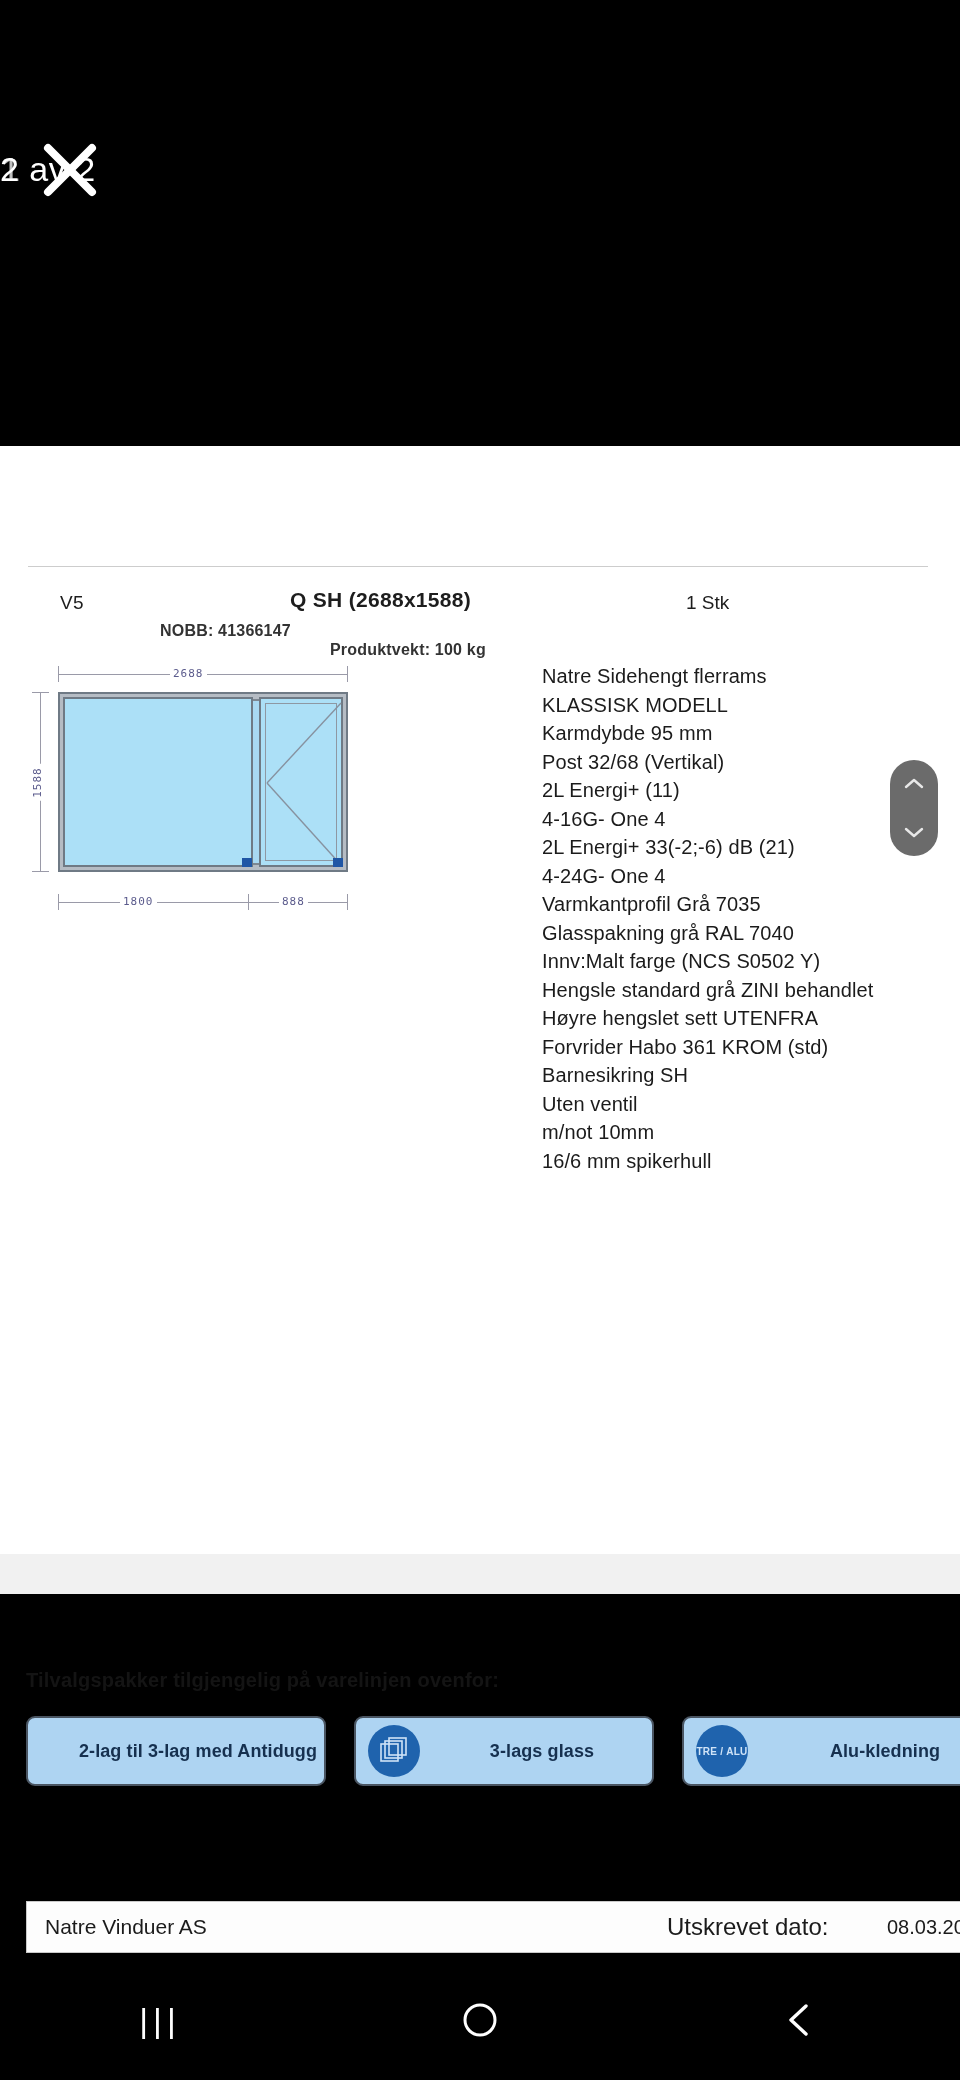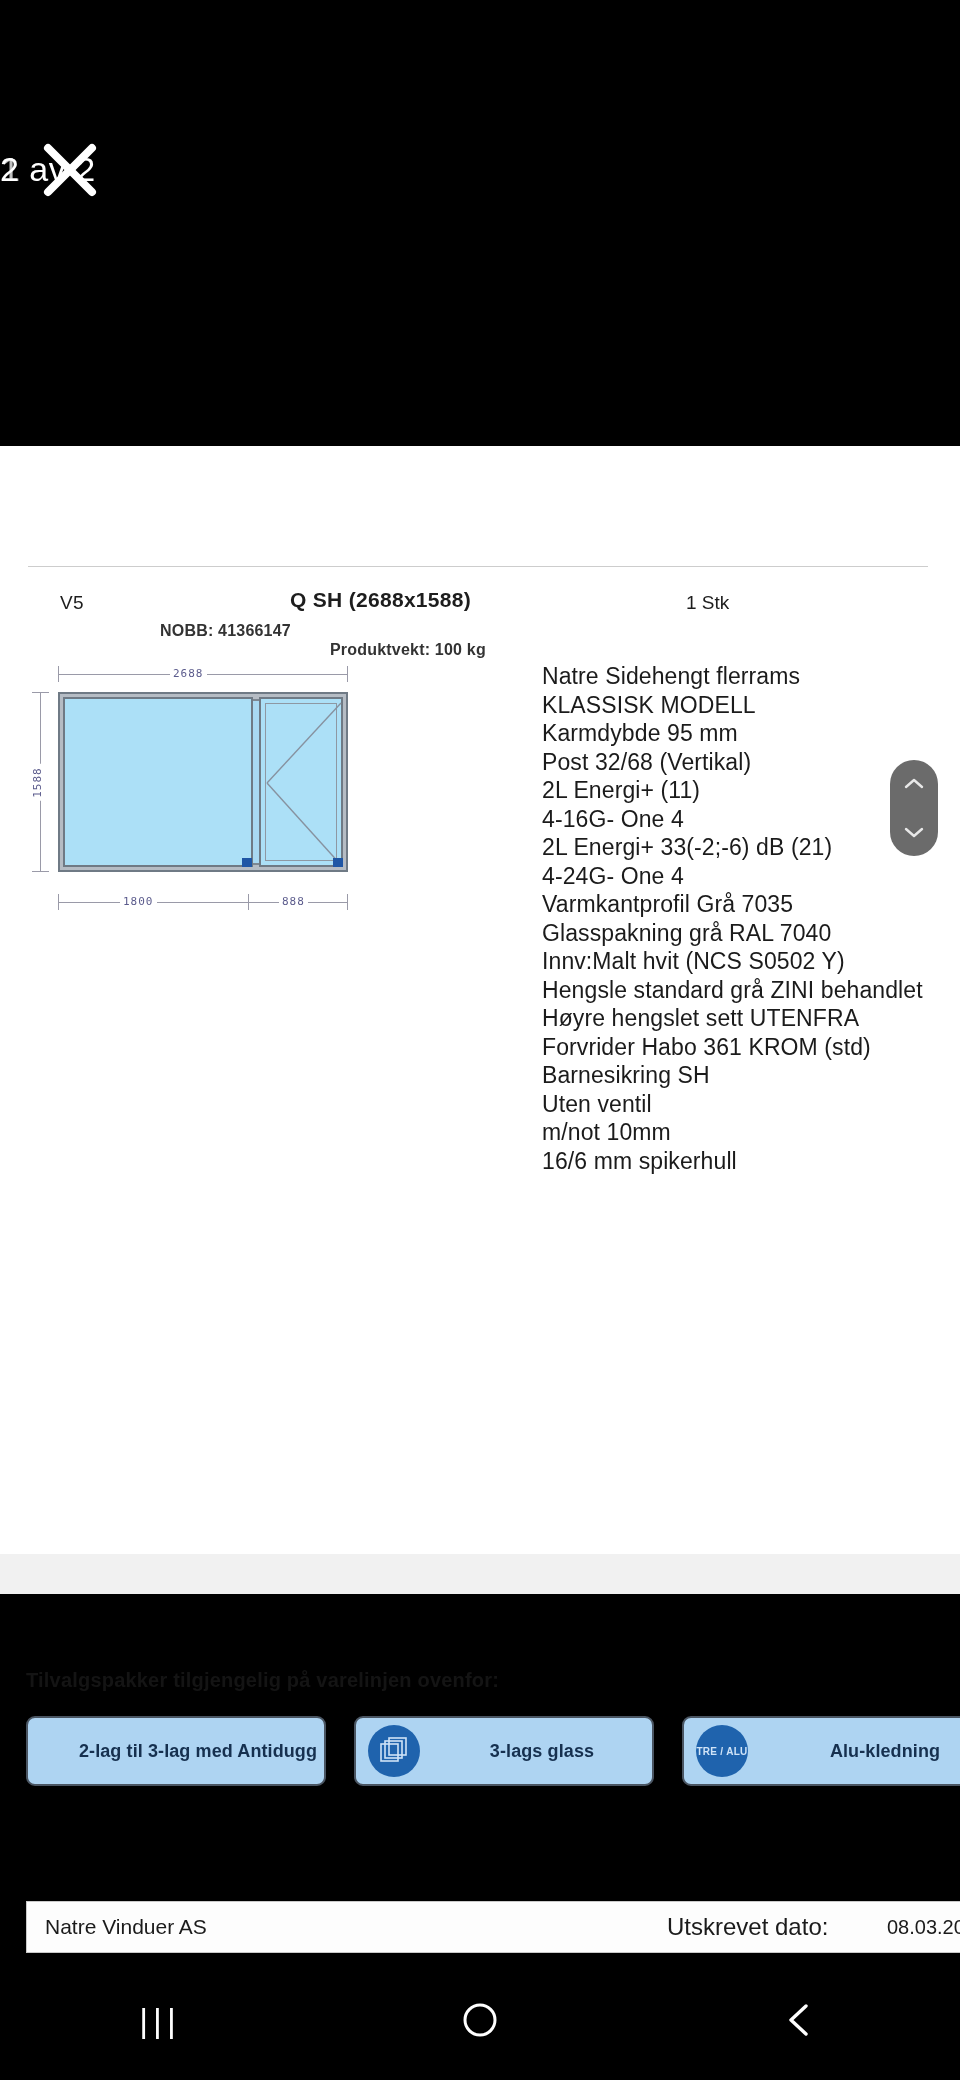--- a/index.html
+++ b/index.html
@@ -120,21 +120,21 @@
   .hinge-marks { position:absolute; }
   .handle {
     position:absolute; width:10px; height:9px; background:#1f56a5;
   }
 
   
   #spec-list {
     position:absolute; left:542px; top:216px; width:400px;
   }
   #spec-list div {
-    font-size:23px; line-height:28.5px; color:#1b1b1b;
+    font-size:20px; line-height:28.5px; color:#1b1b1b;
     white-space:nowrap; letter-spacing:0.1px;
   }
 
   
   #scroll-pill {
     position:absolute; left:890px; top:314px; width:48px; height:96px;
     background:#6b6b6b; border-radius:24px;
     display:flex; flex-direction:column;
     align-items:center; justify-content:space-around;
     cursor:pointer;
@@ -266,21 +266,21 @@
         <div>Natre Sidehengt flerrams</div>
         <div>KLASSISK MODELL</div>
         <div>Karmdybde 95 mm</div>
         <div>Post 32/68 (Vertikal)</div>
         <div>2L Energi+  (11)</div>
         <div>4-16G- One 4</div>
         <div>2L Energi+ 33(-2;-6) dB (21)</div>
         <div>4-24G- One 4</div>
         <div>Varmkantprofil Grå 7035</div>
         <div>Glasspakning grå RAL 7040</div>
-        <div>Innv:Malt hvit (NCS S0502 Y)</div>
+        <div>Innv:Malt farge (NCS S0502 Y)</div>
         <div>Hengsle standard grå ZINI behandlet</div>
         <div>Høyre hengslet sett UTENFRA</div>
         <div>Forvrider Habo 361 KROM (std)</div>
         <div>Barnesikring SH</div>
         <div>Uten ventil</div>
         <div>m/not 10mm</div>
         <div>16/6 mm spikerhull</div>
       </div>
 
       <div id="scroll-pill">

